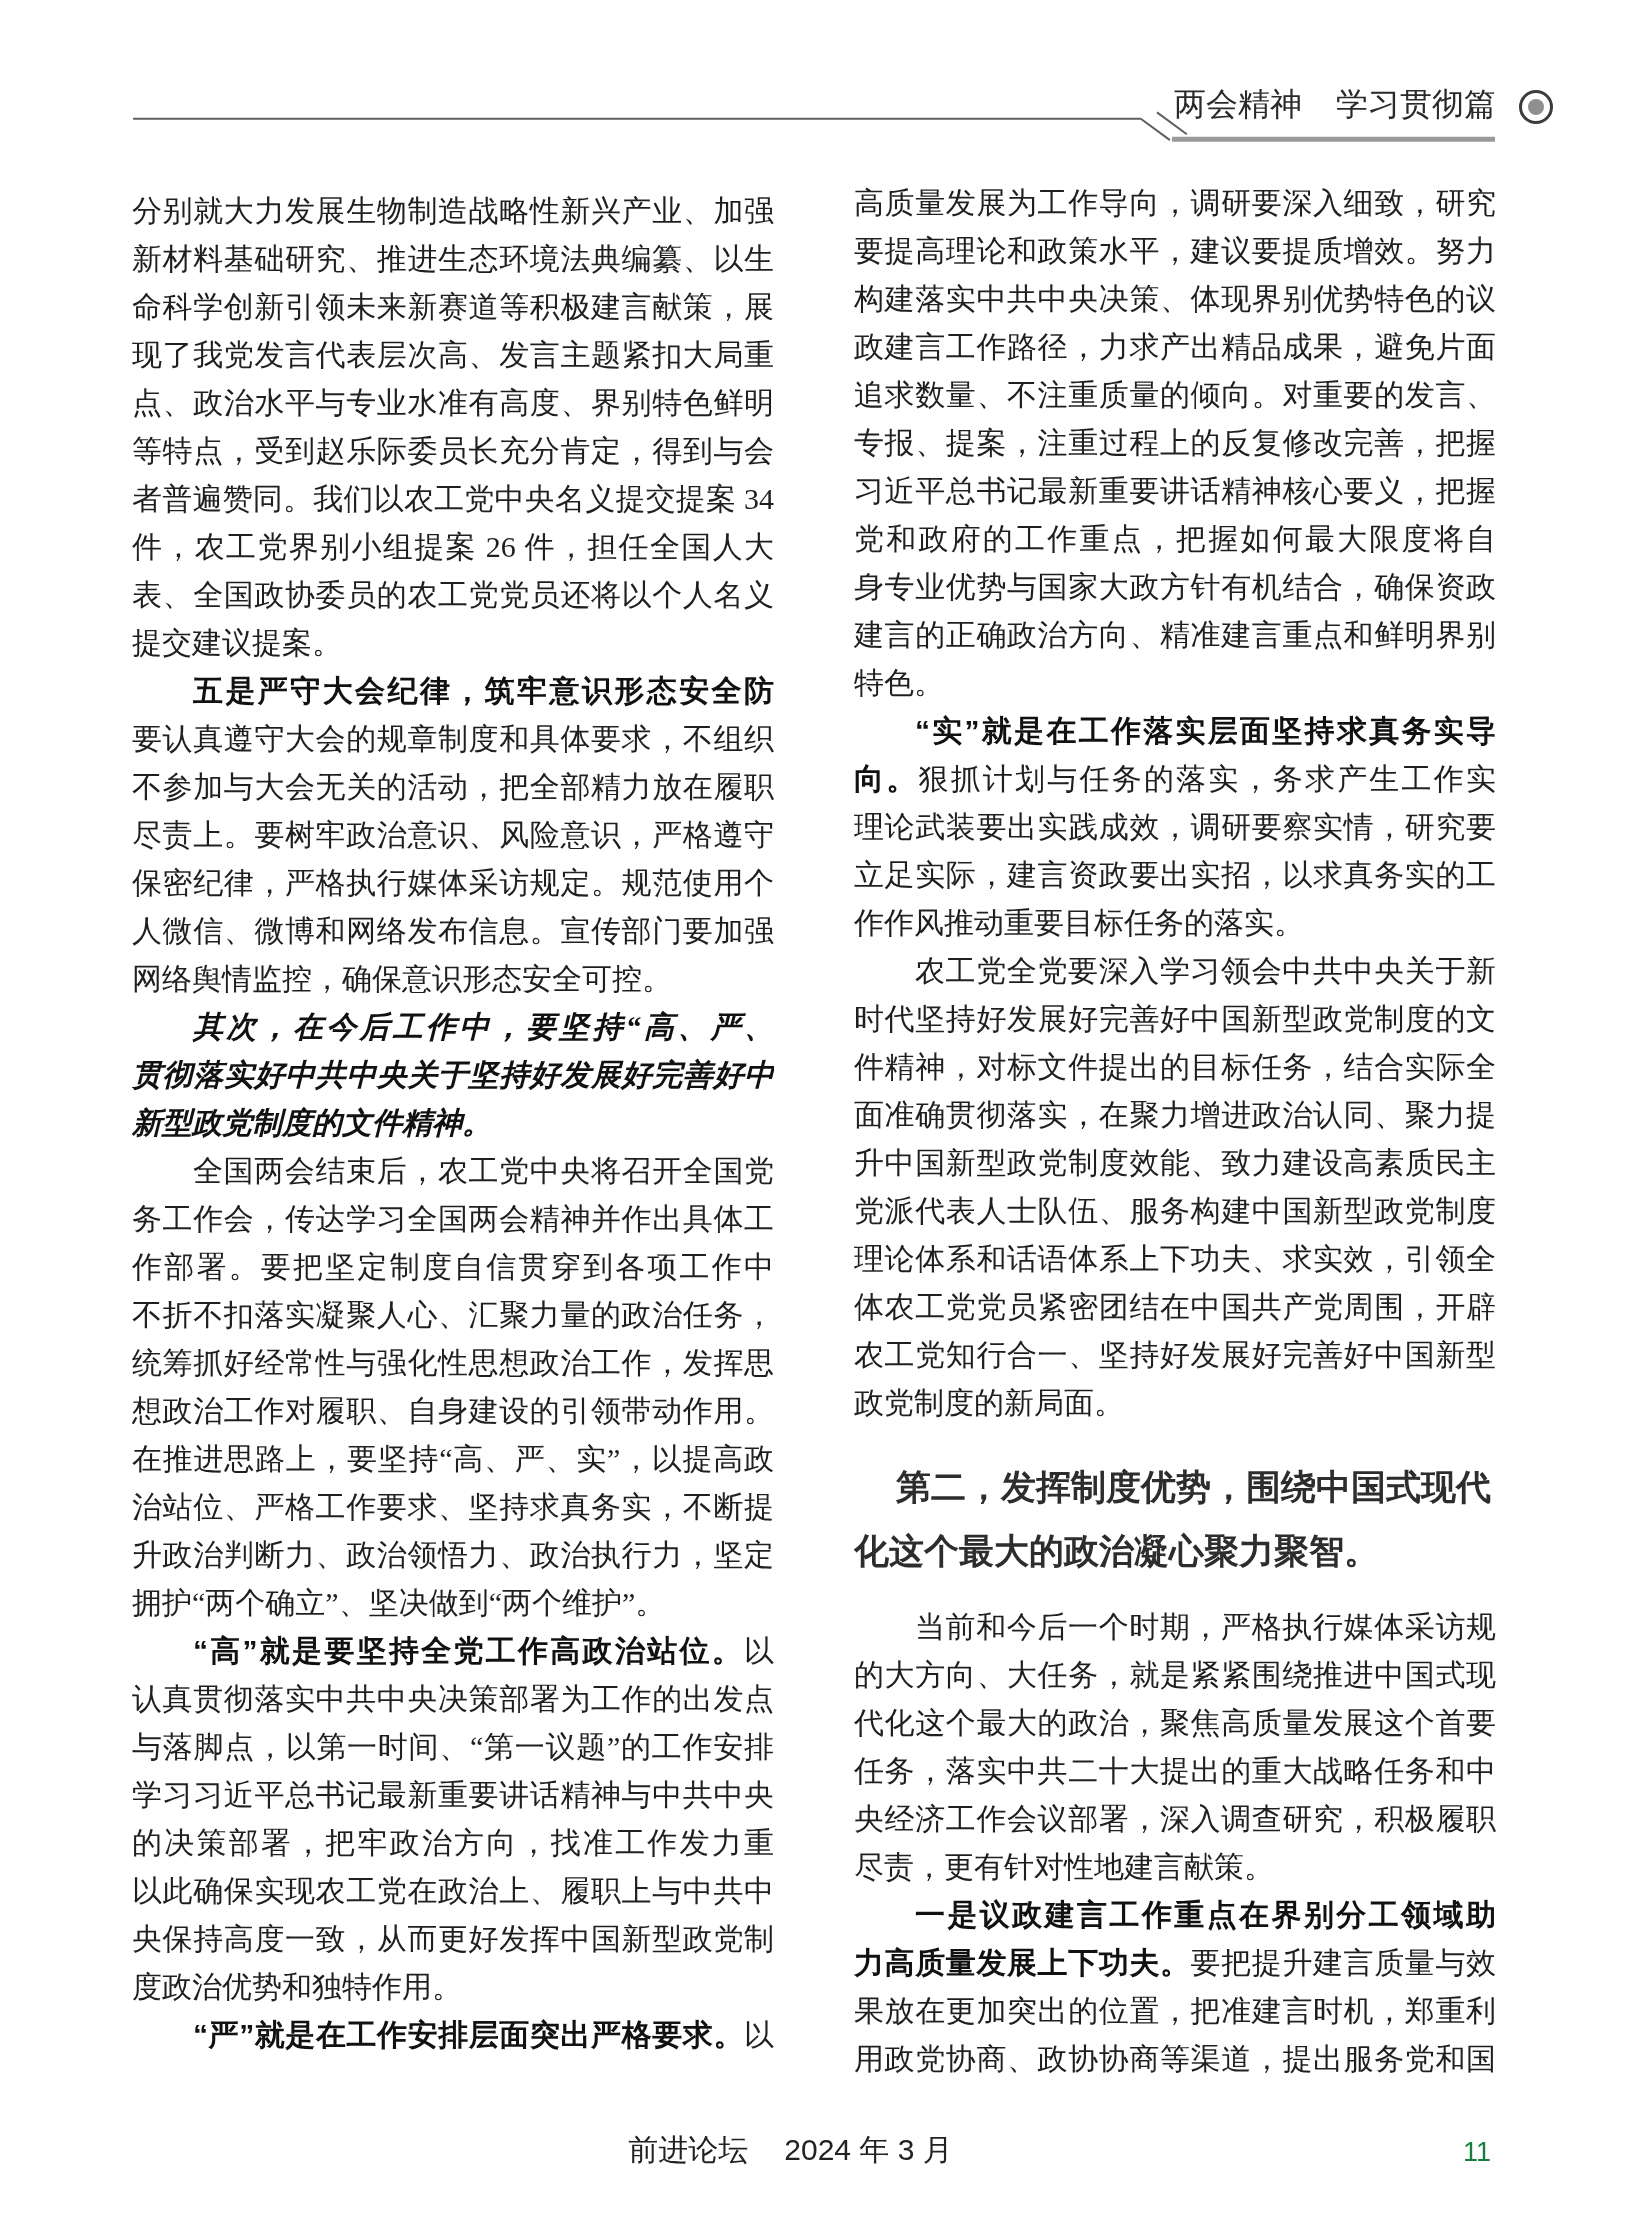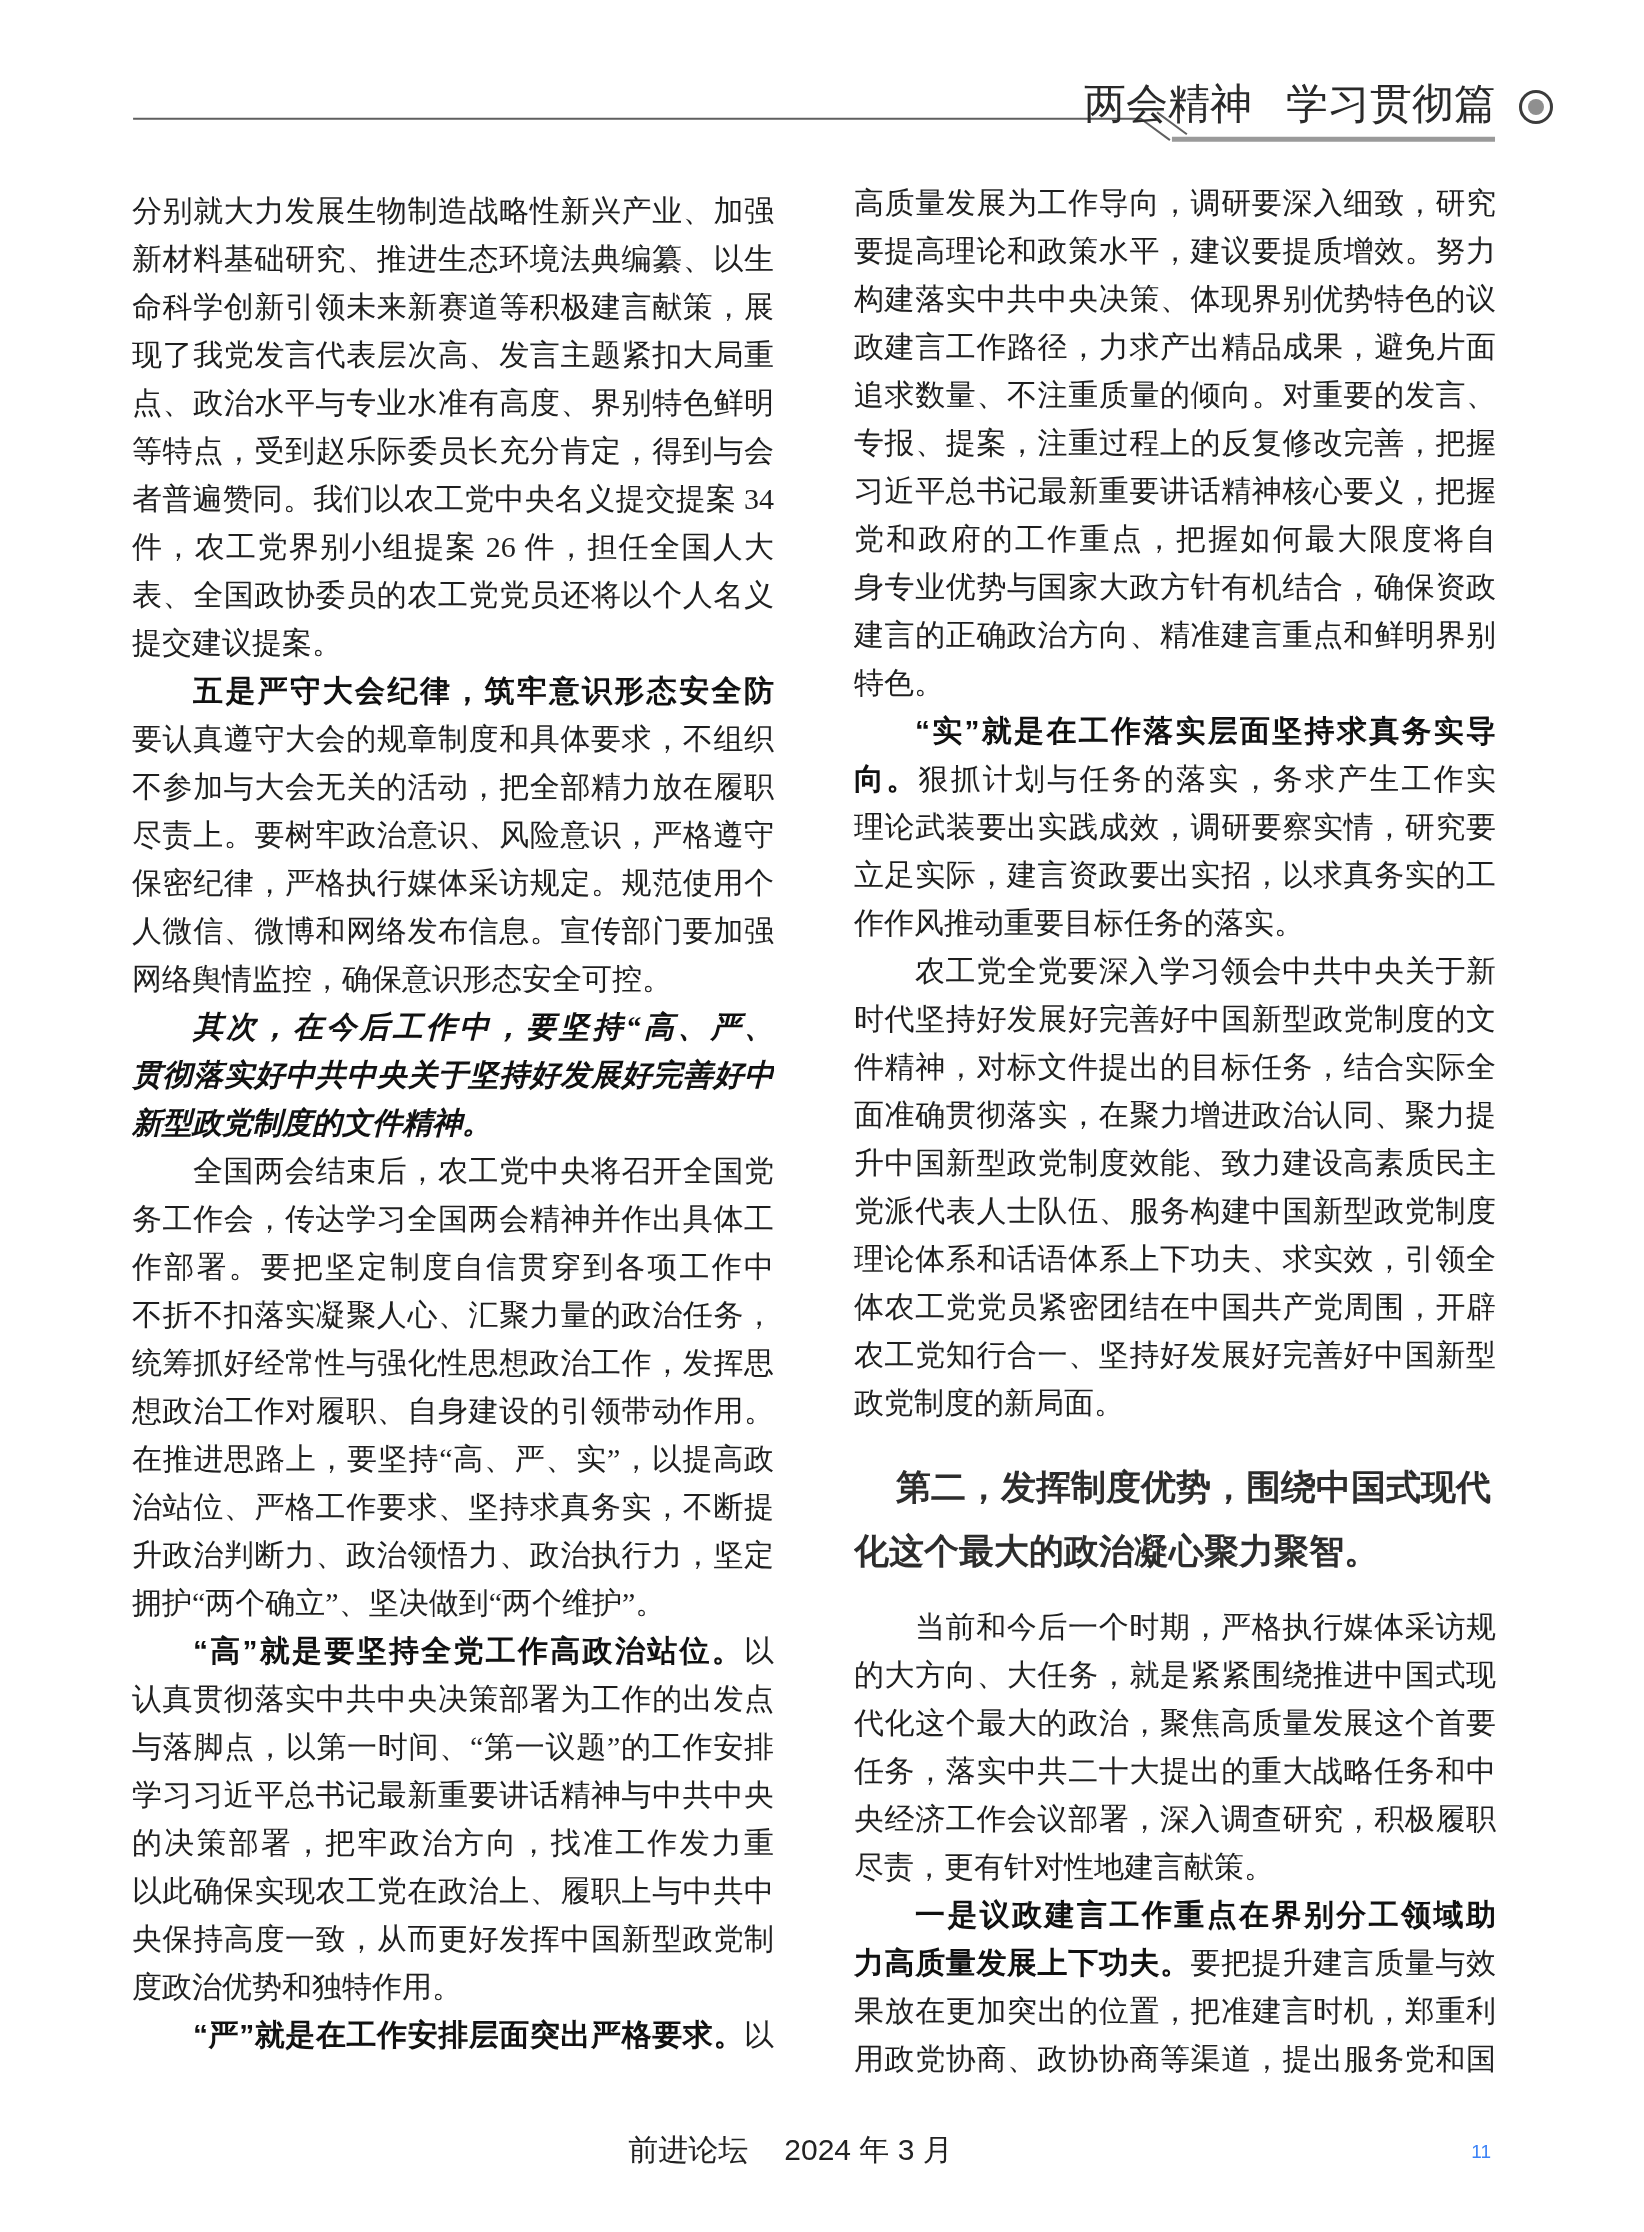--- a/index.html
+++ b/index.html
@@ -2,21 +2,21 @@
 <html><head>
 <meta charset="utf-8">
 <style>
   html,body{margin:0;padding:0;background:#e8e8e8;}
   .page{
     position:relative;width:1645px;height:2233px;margin:0 auto;background:#ffffff;
     font-family:"Liberation Serif","DejaVu Serif",serif;color:#1f1f1f;overflow:hidden;
   }
   
   .htitle{
-    position:absolute;top:84px;right:149px;font-size:42px;line-height:40px;
+    position:absolute;top:84px;right:149px;font-size:32px;line-height:40px;
     color:#2a2a2a;font-family:"Liberation Serif","DejaVu Serif",serif;white-space:nowrap;margin-left:18px;
   }
   .hgap{display:inline-block;width:34px;}
   .hicon{
     position:absolute;left:1519px;top:90px;width:34px;height:34px;border:3px solid #3c3c3c;
     border-radius:50%;box-sizing:border-box;
   }
   .hicon .dot{
     position:absolute;left:50%;top:50%;width:16px;height:16px;margin:-8px 0 0 -8px;
     background:#8f8f8f;border-radius:50%;
@@ -44,21 +44,21 @@
   }
   .heading .hline.ind{text-indent:42px;}
   
   .footer{
     position:absolute;left:0;top:2129px;width:1581px;text-align:center;
     font-family:"Liberation Sans","DejaVu Sans",sans-serif;font-size:30px;line-height:42px;color:#222;
   }
   .fgap{display:inline-block;width:36px;}
   .pagenum{
     position:absolute;top:2131px;right:154px;
-    font-family:"Liberation Sans","DejaVu Sans",sans-serif;font-size:19px;line-height:42px;color:#3b82f6;
+    font-family:"Liberation Sans","DejaVu Sans",sans-serif;font-size:27px;line-height:42px;color:#15803d;
   }
 </style>
 </head>
 <body>
 
 <div class="page">
 
   <svg class="hrule" width="1645" height="169" viewBox="0 0 1653 170">
     <line x1="133" y1="119.5" x2="1146" y2="119.5" stroke="#5f5f5f" stroke-width="2"></line>
     <line x1="1146" y1="119" x2="1176" y2="141" stroke="#5f5f5f" stroke-width="2"></line>

